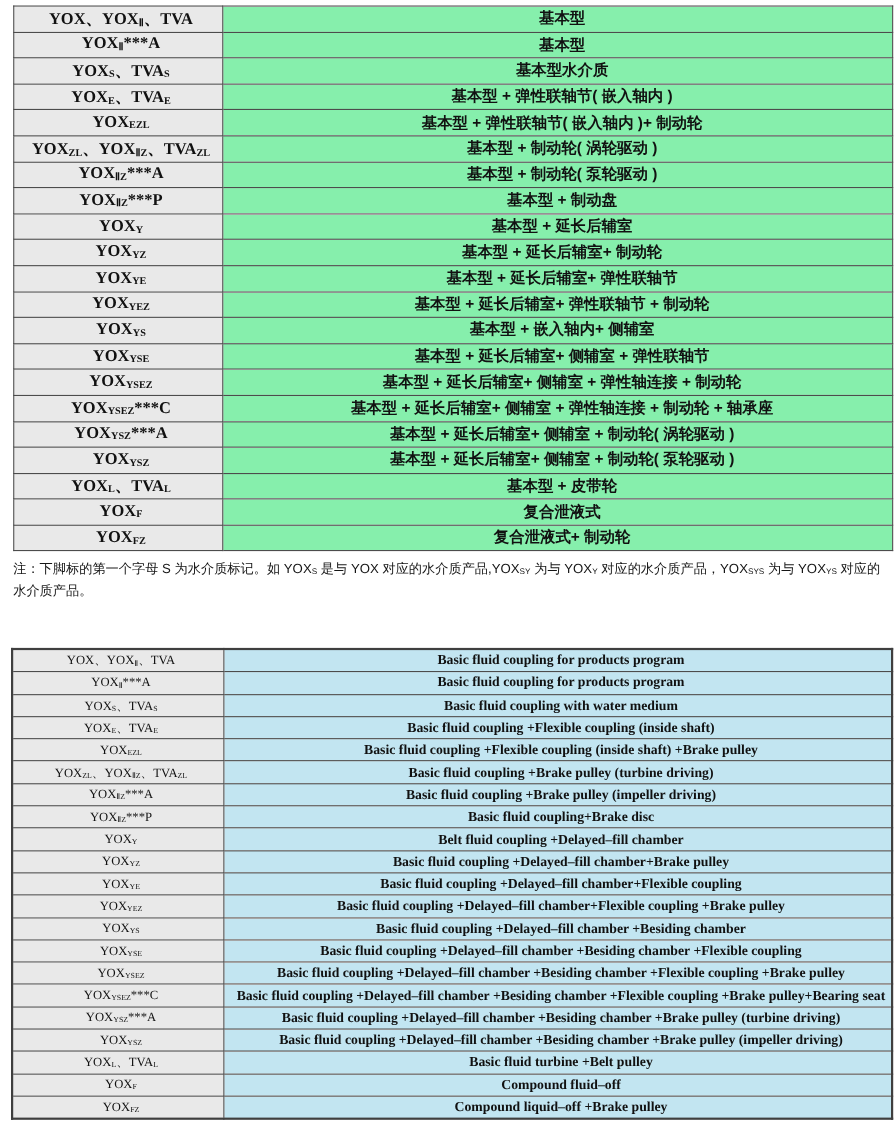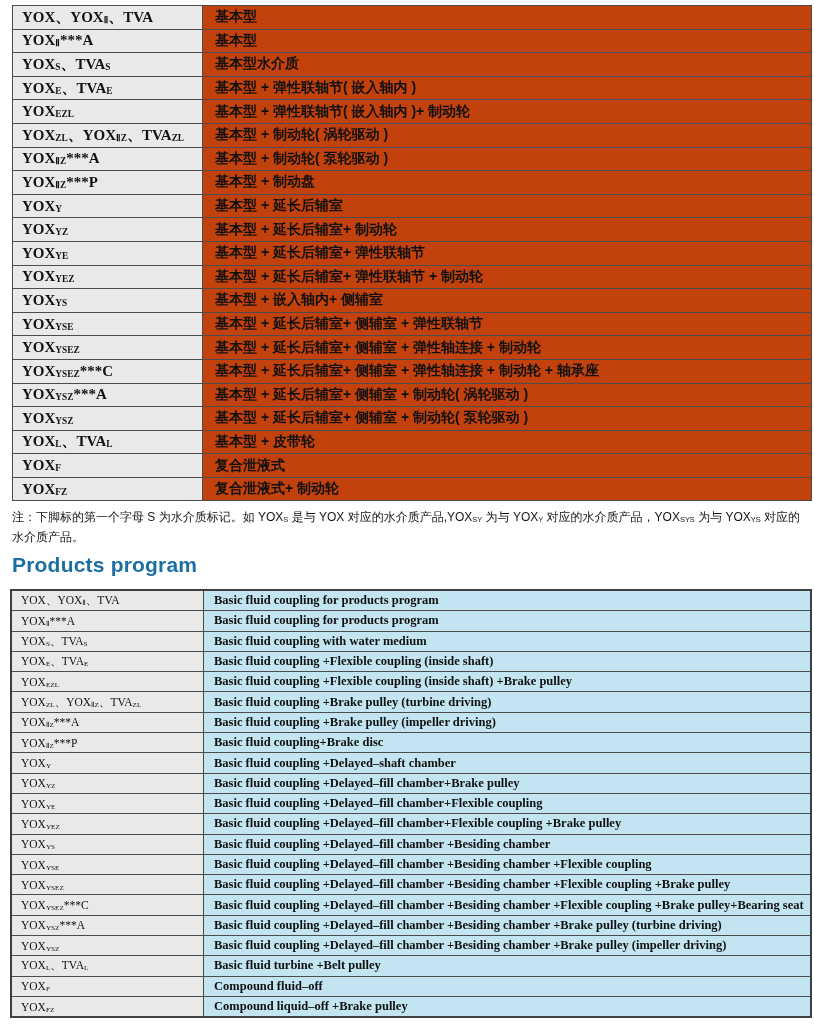--- a/index.html
+++ b/index.html
@@ -4,42 +4,42 @@
 <style>
   html,body{margin:0;padding:0;background:#ffffff;}
   .page{
     position:relative;
     width:814px;height:1024px;
     background:#ffffff;
     overflow:hidden;
     font-family:"Liberation Sans",sans-serif;
     color:#111;
   }
-  table{border-collapse:collapse;table-layout:fixed;}
+  table{border-collapse:collapse;table-layout:fixed;text-align:center;}
   
   .table-cn{
     position:absolute;top:5px;left:12px;width:800px;
     border:1px solid #4c4c4c;
   }
   .table-cn td{
     border:1px solid #4c4c4c;
     height:22.6px;
     vertical-align:middle;
     overflow:hidden;white-space:nowrap;
   }
   .table-cn td.model{
     width:176px;
     background:#e9e9e9;
     font-family:"Liberation Serif",serif;
     font-weight:bold;
     font-size:15px;
     padding:0 4px 0 9px;
   }
   .table-cn td.desc{
-    background:#c2410c;
+    background:#86efac;
     font-family:"Liberation Sans",sans-serif;
     font-weight:bold;
     font-size:14px;
     padding:0 4px 0 12px;
   }
   
   .note{
     position:absolute;top:508px;left:12px;width:792px;
     font-size:12px;line-height:1.65;
     font-family:"Liberation Sans",sans-serif;
@@ -174,21 +174,20 @@
         </tr>
         <tr>
           <td class="model">YOX<sub class="sm">FZ</sub></td>
           <td class="desc">复合泄液式+ 制动轮</td>
         </tr>
       </tbody>
   </table>
 
   <div class="note">注：下脚标的第一个字母 S 为水介质标记。如 YOX<sub class="sm">S</sub> 是与 YOX 对应的水介质产品,YOX<sub class="sm">SY</sub> 为与 YOX<sub class="sm">Y</sub> 对应的水介质产品，YOX<sub class="sm">SYS</sub> 为与 YOX<sub class="sm">YS</sub> 对应的水介质产品。</div>
 
-  <h2 class="heading" style="color: rgb(28, 111, 163);">Products program</h2>
 
   <table class="table-en">
     <tbody id="en-body">
         <tr>
           <td class="model">YOX、YOX<sub class="sm">Ⅱ</sub>、TVA</td>
           <td class="desc">Basic fluid coupling for products program</td>
         </tr>
         <tr>
           <td class="model">YOX<sub class="sm">Ⅱ</sub>***A</td>
           <td class="desc">Basic fluid coupling for products program</td>
@@ -212,21 +211,21 @@
         <tr>
           <td class="model">YOX<sub class="sm">ⅡZ</sub>***A</td>
           <td class="desc">Basic fluid coupling +Brake pulley (impeller driving)</td>
         </tr>
         <tr>
           <td class="model">YOX<sub class="sm">ⅡZ</sub>***P</td>
           <td class="desc">Basic fluid coupling+Brake disc</td>
         </tr>
         <tr>
           <td class="model">YOX<sub class="sm">Y</sub></td>
-          <td class="desc">Basic fluid coupling +Delayed–shaft chamber</td>
+          <td class="desc">Belt fluid coupling +Delayed–fill chamber</td>
         </tr>
         <tr>
           <td class="model">YOX<sub class="sm">YZ</sub></td>
           <td class="desc">Basic fluid coupling +Delayed–fill chamber+Brake pulley</td>
         </tr>
         <tr>
           <td class="model">YOX<sub class="sm">YE</sub></td>
           <td class="desc">Basic fluid coupling +Delayed–fill chamber+Flexible coupling</td>
         </tr>
         <tr>

